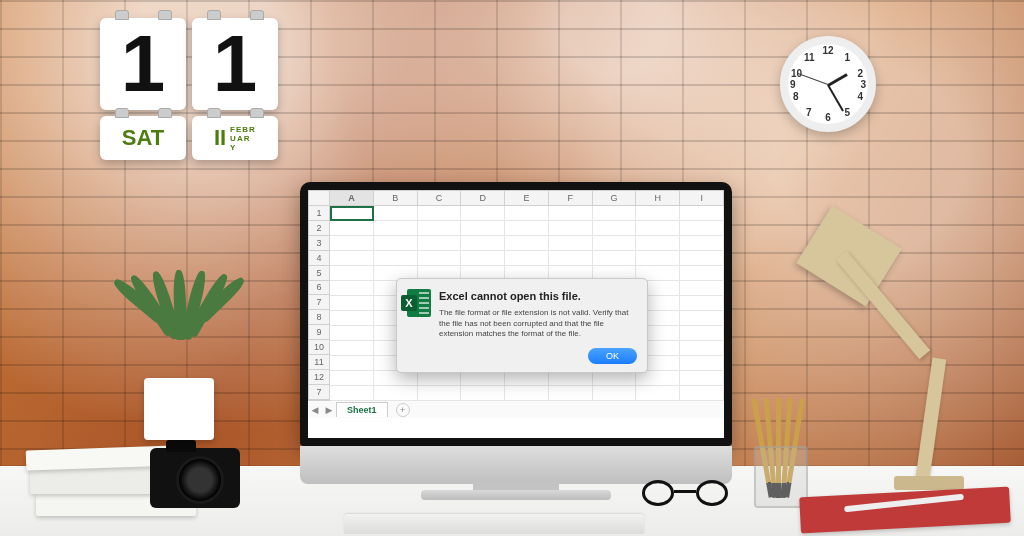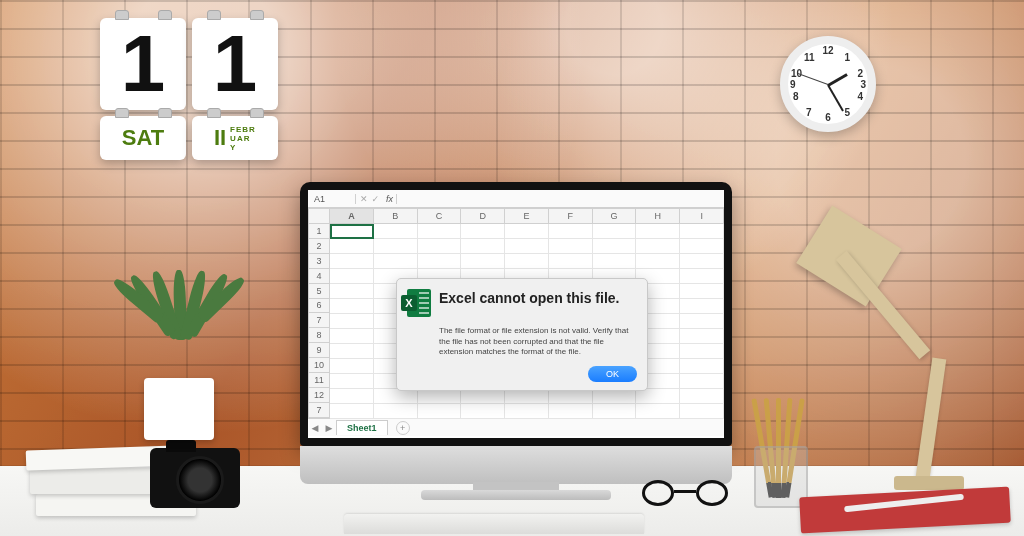--- a/index.html
+++ b/index.html
@@ -108,21 +108,21 @@
   .dialog{
     position:absolute;top:88px;left:88px;width:252px;
     background:#f0f0f0;border:1px solid #c8c8c8;border-radius:5px;
     box-shadow:0 6px 18px rgba(0,0,0,0.3);padding:10px 10px 8px 10px;
   }
   .dlg-body{display:flex;gap:8px;}
   .xl-icon{width:24px;height:28px;background:#107c41;position:relative;flex-shrink:0;border-radius:2px;}
   .xl-icon::before{content:"X";position:absolute;left:-6px;top:6px;width:16px;height:16px;background:#0b5e31;color:#fff;font-size:11px;font-weight:700;display:flex;align-items:center;justify-content:center;border-radius:2px;}
   .xl-icon .bars{position:absolute;right:2px;top:3px;width:10px;height:22px;background:repeating-linear-gradient(180deg,rgba(255,255,255,0.6) 0 2px,transparent 2px 5px);}
   .dlg-text{font-size:8px;color:#444;line-height:1.35;}
-  .dlg-title{font-weight:700;font-size:14px;color:#222;margin-bottom:18px;}
+  .dlg-title{font-weight:700;font-size:11px;color:#222;margin-bottom:4px;}
   .dlg-footer{display:flex;justify-content:flex-end;margin-top:8px;}
   .ok-btn{background:linear-gradient(180deg,#4aa3ff,#1a7dff);color:#fff;border:none;border-radius:8px;font-size:9px;padding:3px 18px;cursor:pointer;}
   
   .books{position:absolute;left:30px;bottom:20px;width:180px;height:110px;}
   .book{position:absolute;border-radius:2px;box-shadow:0 2px 4px rgba(0,0,0,0.2);}
   .b1{left:6px;bottom:0;width:160px;height:22px;background:#f5f5f2;}
   .b2{left:0;bottom:22px;width:170px;height:26px;background:#ecece9;}
   .b3{left:-4px;bottom:48px;width:150px;height:20px;background:#f8f8f5;transform:rotate(-2deg);}
   .camera{position:absolute;left:150px;bottom:28px;width:90px;height:60px;background:#111;border-radius:6px;}
   .camera::before{content:"";position:absolute;top:8px;left:26px;width:42px;height:42px;border-radius:50%;background:radial-gradient(circle,#333 40%,#000 70%);border:3px solid #1a1a1a;}
@@ -207,29 +207,20 @@
     <div class="hand hour-hand"></div>
     <div class="hand minute-hand"></div>
     <div class="hand second-hand"></div>
   </div>
 </div>
 
 <div class="monitor">
   <div class="bezel">
     <div class="screen">
 
-      <div class="formula-bar">
-        <div class="namebox"><span>A1</span></div>
-        <div class="fbtns">
-          <span>✕</span>
-          <span>✓</span>
-        </div>
-        <div class="fx">fx</div>
-        <div style="flex:1"></div>
-      </div>
 
       <div class="grid-wrap">
         <div class="row-hdrs">
           <div class="corner"></div>
           <div class="row-hdr">1</div>
           <div class="row-hdr">2</div>
           <div class="row-hdr">3</div>
           <div class="row-hdr">4</div>
           <div class="row-hdr">5</div>
           <div class="row-hdr">6</div>

